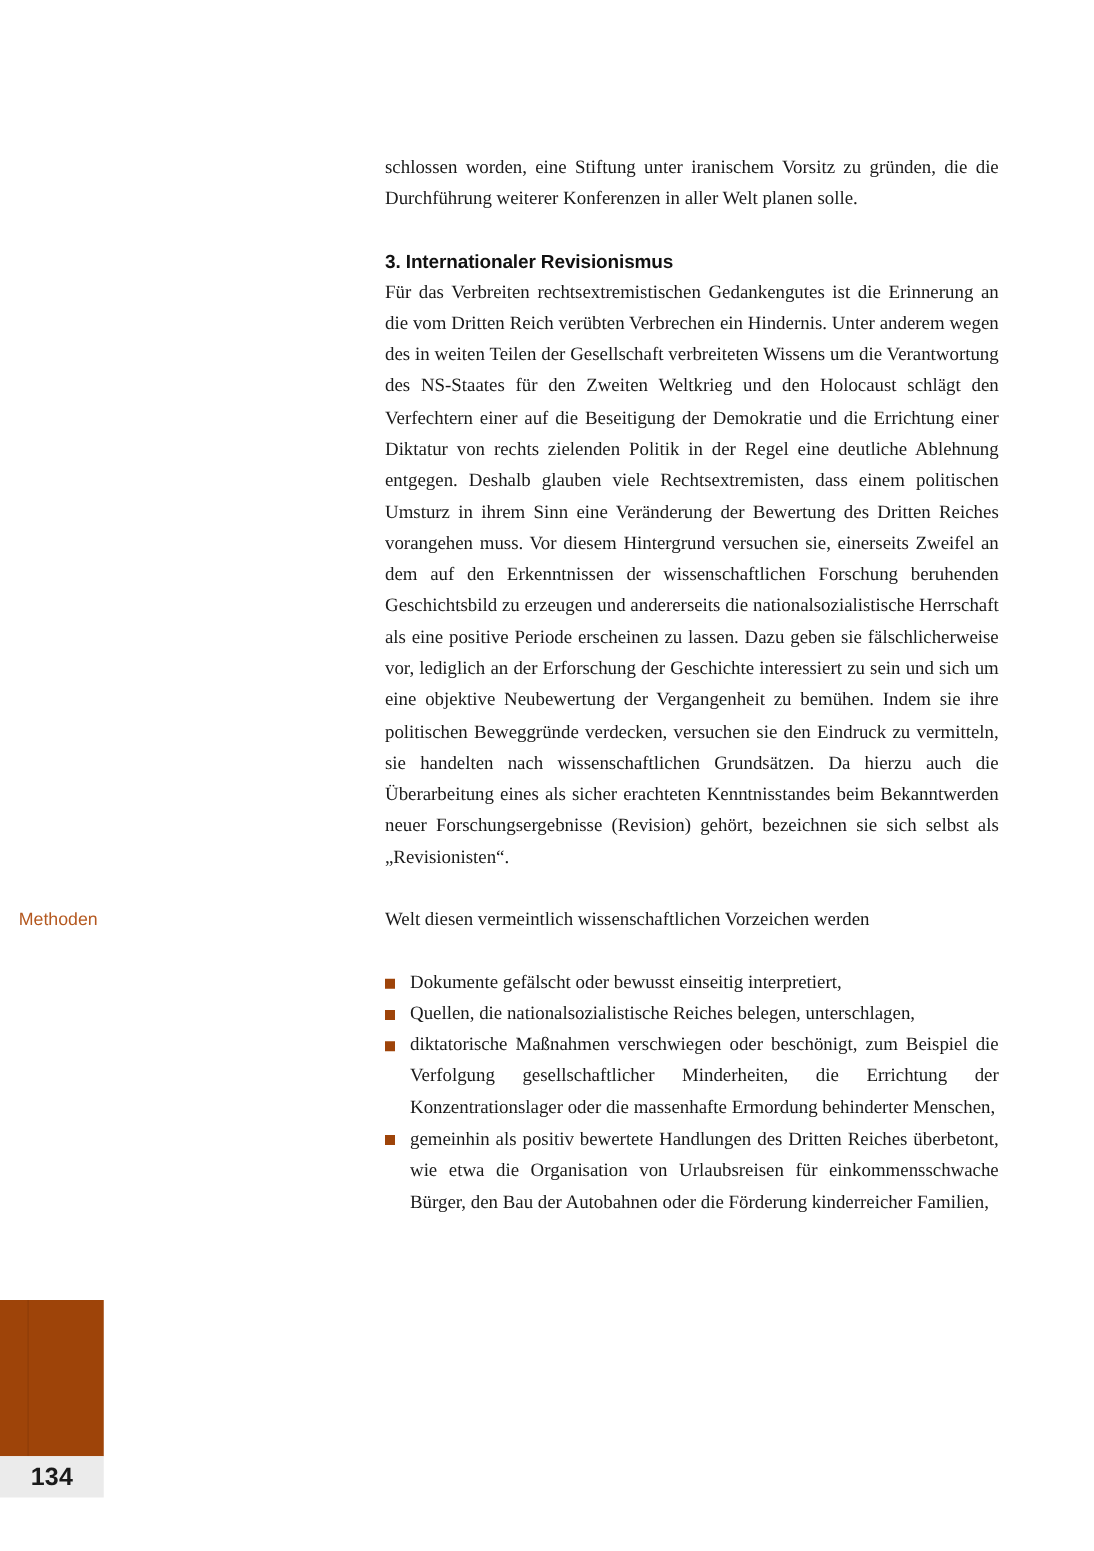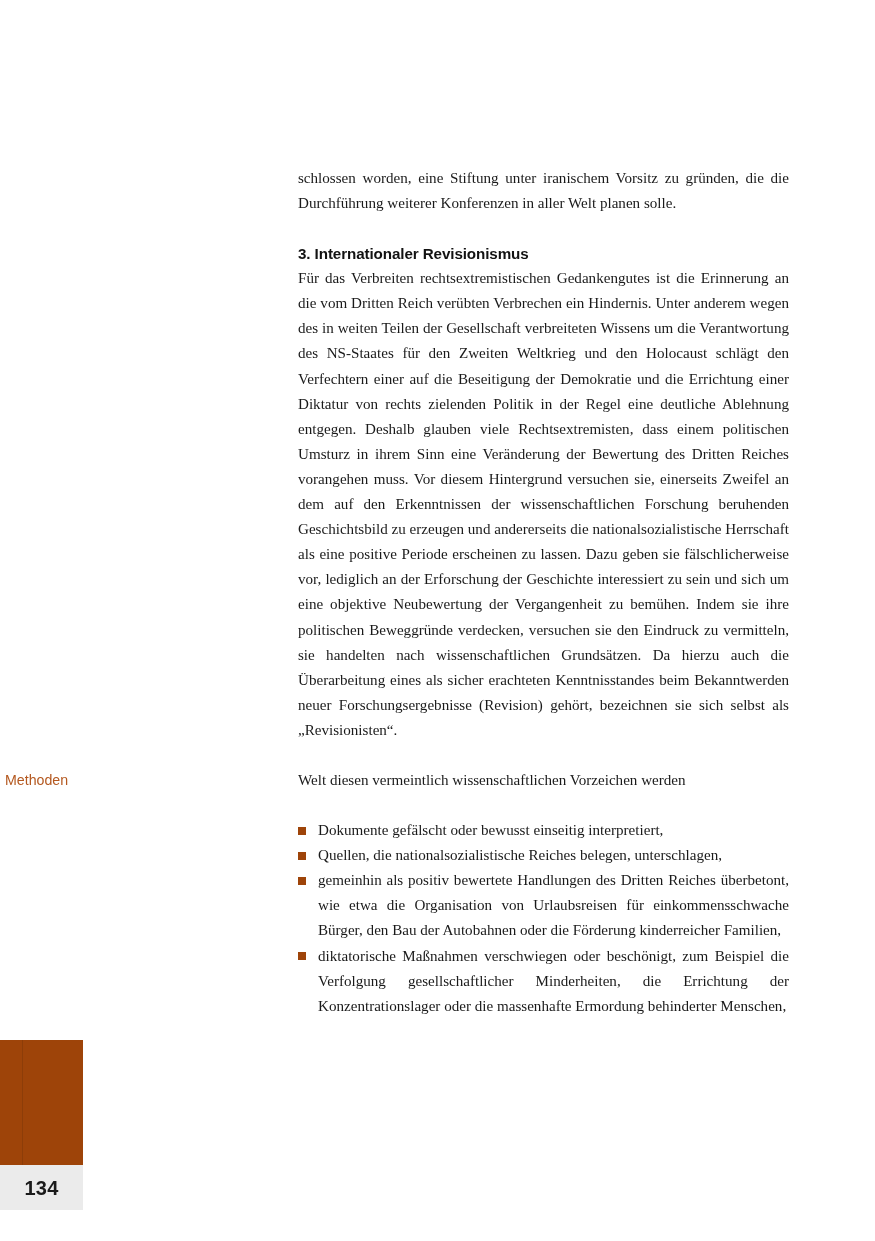--- a/index.html
+++ b/index.html
@@ -38,42 +38,41 @@
     top: 0;
     width: 1px;
     height: 125px;
     background: rgba(0,0,0,0.10);
   }
   .folio-box {
     position: absolute;
     left: 0;
     top: 1165px;
     width: 83px;
-    height: 45px;
+    height: 33px;
     background: #ebebeb;
     display: flex;
     align-items: center;
     justify-content: center;
   }
   .folio-number {
     font-family: "Liberation Sans", sans-serif;
     font-weight: bold;
     font-size: 20px;
     color: #1a1a1a;
     letter-spacing: 0.2px;
     line-height: 1;
   }
 
   
   .content {
     position: absolute;
-    left: 298px;
+    left: 308px;
     top: 122px;
     width: 491px;
-    margin-top: 44px;
   }
 
   .body-para {
     font-size: 15.1px;
     line-height: 25.1px;
     color: #1a1a1a;
     text-align: justify;
     text-justify: inter-word;
     margin: 0;
     hyphens: manual;
@@ -164,21 +163,21 @@
     </div>
 
     <ul class="bullet-list">
       <li class="bullet-item">
         <span class="bullet-text">Dokumente gefälscht oder bewusst einseitig interpretiert,</span>
       </li>
       <li class="bullet-item">
         <span class="bullet-text">Quellen, die nationalsozialistische Reiches belegen, unterschlagen,</span>
       </li>
       <li class="bullet-item">
-        <span class="bullet-text">gemeinhin als positiv bewertete Handlungen des Dritten Reiches überbetont, wie etwa die Organisation von Urlaubsreisen für einkommensschwache Bürger, den Bau der Autobahnen oder die Förderung kinderreicher Familien,</span>
+        <span class="bullet-text">diktatorische Maßnahmen verschwiegen oder beschönigt, zum Beispiel die Verfolgung gesellschaftlicher Minderheiten, die Errichtung der Konzentrationslager oder die massenhafte Ermordung behinderter Menschen,</span>
       </li>
       <li class="bullet-item">
-        <span class="bullet-text">diktatorische Maßnahmen verschwiegen oder beschönigt, zum Beispiel die Verfolgung gesellschaftlicher Minderheiten, die Errichtung der Konzentrationslager oder die massenhafte Ermordung behinderter Menschen,</span>
+        <span class="bullet-text">gemeinhin als positiv bewertete Handlungen des Dritten Reiches überbetont, wie etwa die Organisation von Urlaubsreisen für einkommensschwache Bürger, den Bau der Autobahnen oder die Förderung kinderreicher Familien,</span>
       </li>
     </ul>
 
   </div>
 </div>
 
 </body></html>

